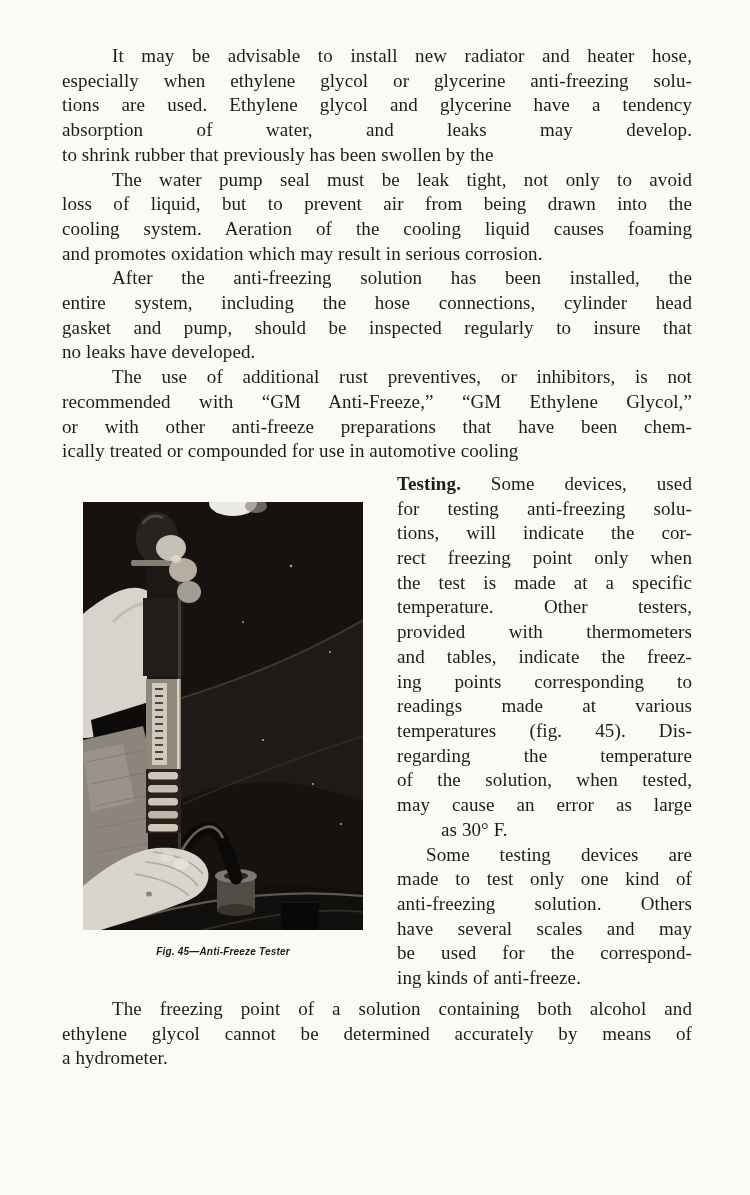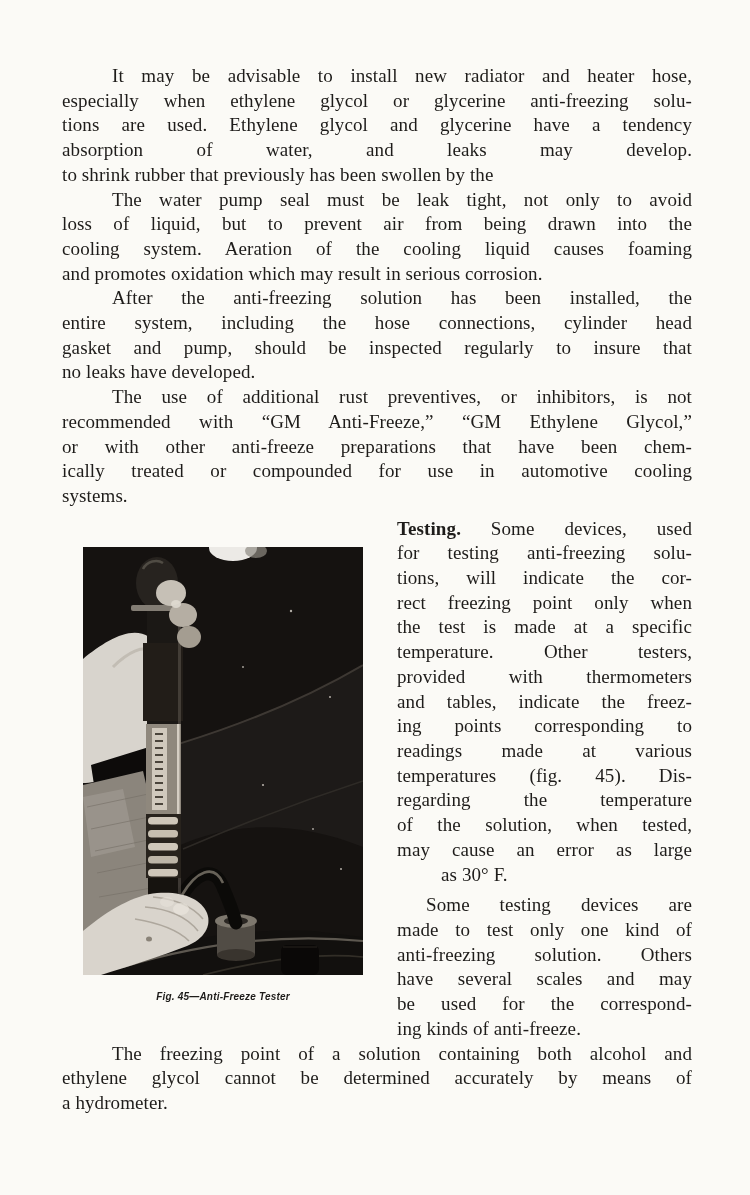--- a/index.html
+++ b/index.html
@@ -3,39 +3,39 @@
 <meta charset="utf-8">
 <style>
   :root { --paper:#fbfaf6; --ink:#1e1c1a; --photo-background:#151210; }
   * { box-sizing: border-box; }
   body { margin:0; background:var(--paper); }
   .page {
     position:relative; width:750px; height:1195px;
     background:var(--paper); color:var(--ink);
     font-family:"Liberation Serif", serif; overflow:hidden;
   }
-  .content { position:absolute; left:62px; top:64px; width:630px; }
+  .content { position:absolute; left:62px; top:44px; width:630px; }
   .para { font-size:19px; line-height:24.7px; letter-spacing:0.1px; }
   .tline { text-align:justify; text-align-last:justify; min-height:24.7px; white-space:normal; }
   .para > .tline:last-child { text-align-last:left; }
   .plines > .tline:last-child { text-align-last:left;margin-left:44px; }
   .indent > .tline:first-child { padding-left:50px; }
   .indent-col > .tline:first-child { padding-left:29px; }
   .lead-line .lead { font-weight:bold; }
   .figure-row { position:relative; height:519px; margin-top:8px; }
   .figure-block { position:absolute; left:21px; top:30px; width:280px; margin:0; }
   .photo { display:block; width:280px; height:428px; }
   .photo-bg { fill:var(--photo-background); }
   .caption {
     margin-top:16px; text-align:center;
     font-family:"Liberation Sans", sans-serif;
     font-weight:bold; font-style:italic; font-size:10px; letter-spacing:0.2px;
   }
   .right-col { position:absolute; left:335px; top:0; width:295px; }
-  .col-para + .col-para { margin-top:6px; }
+  .col-para + .col-para { margin-top:0; }
   .closing { margin-top:6px; }
   .page-num {
     margin-top:13px; text-align:center; font-weight:bold;
     font-size:15px; letter-spacing:1px; word-spacing:6px;
   }
 </style>
 </head>
 <body>
 
 <div class="page">
@@ -58,21 +58,20 @@
         <div class="tline">After the anti-freezing solution has been installed, the</div>
         <div class="tline">entire system, including the hose connections, cylinder head</div>
         <div class="tline">gasket and pump, should be inspected regularly to insure that</div>
         <div class="tline">no leaks have developed.</div>
       </div>
     <div class="para indent">
         <div class="tline">The use of additional rust preventives, or inhibitors, is not</div>
         <div class="tline">recommended with “GM Anti-Freeze,” “GM Ethylene Glycol,”</div>
         <div class="tline">or with other anti-freeze preparations that have been chem-</div>
         <div class="tline">ically treated or compounded for use in automotive cooling</div>
-        <div class="tline">systems.</div>
       </div>
 
     <div class="figure-row">
 
       <figure class="figure-block">
         <svg class="photo" viewBox="0 0 280 428" xmlns="http://www.w3.org/2000/svg">
           <rect class="photo-bg" width="280" height="428"></rect>
 
           <g>
             <path d="M70,205 C150,180 215,155 280,118 L280,300 C200,268 130,278 78,308 Z" fill="#1d1a18"></path>

